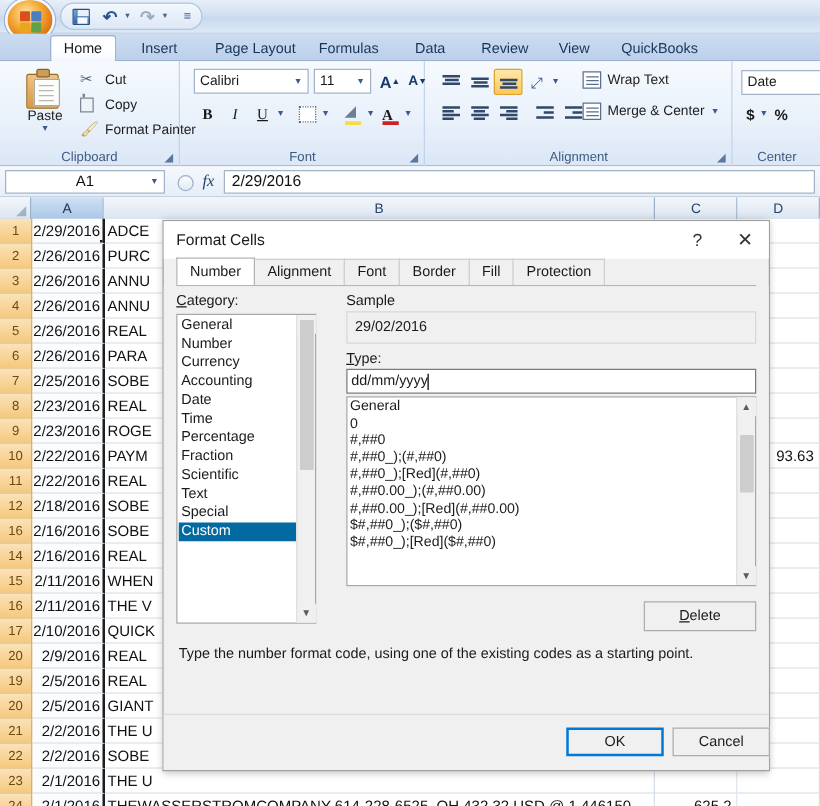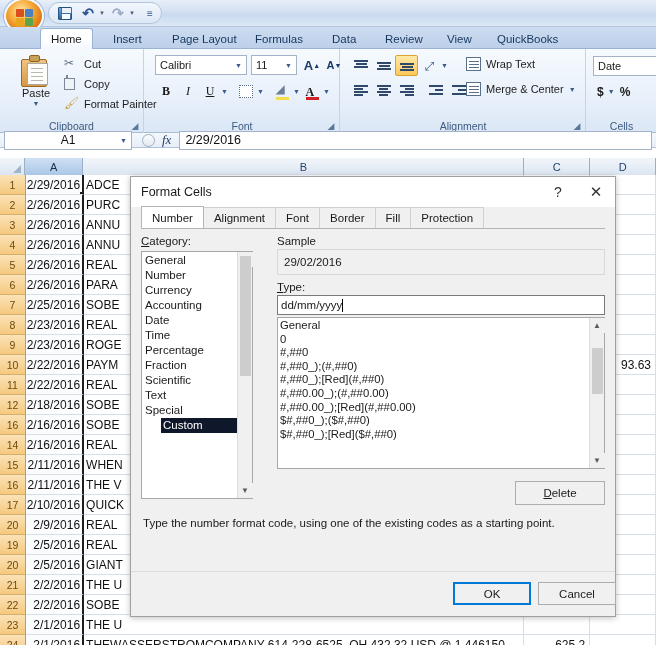--- a/index.html
+++ b/index.html
@@ -277,34 +277,34 @@
   }
   .nbtn {
     height: 21px; display: flex; align-items: center; justify-content: center;
     font-size: 12px; color: #1a1a1a; font-weight: bold;
     padding: 0 4px;
   }
 
   
   .formulabar {
     position: absolute; top: 133px; left: 0;
-    width: 656px; height: 15px;
+    width: 656px; height: 25px;
     background: linear-gradient(to bottom,#f4f8fd,#e6eef8);
     border-bottom: 1px solid #b2c3d8;
     display: flex; align-items: center;
   }
   .namebox {
     width: 128px; height: 19px; margin-left: 4px;
     background: #fff; border: 1px solid #a3b4c8;
     display: flex; align-items: center; justify-content: center;
     font-size: 12px; color: #111; position: relative;
   }
   .namebox .combo-caret { position: absolute; right: 4px; }
   .fbar-btns {
-    display: flex; align-items: center; gap: 7px;
+    display: flex; align-items: flex-end; gap: 7px;
     margin-left: 10px; margin-right: 8px;
   }
   .circ-btn {
     width: 13px; height: 13px; border-radius: 50%;
     border: 1px solid #9fb0c4; background: linear-gradient(to bottom,#fbfdff,#e1e9f3);
   }
   .fx {
     font-family: "Liberation Serif", serif; font-style: italic;
     font-size: 13px; color: #243f66;
   }
@@ -437,21 +437,21 @@
     background: #fff; border: 1px solid #a7a7a7;
     display: flex;
   }
   .cat-items {
     flex: 1; padding: 1px 0 0 1px; overflow: hidden;
   }
   .cat-item {
     height: 15px; line-height: 15px; padding-left: 2px;
     font-size: 11.5px; color: #1a1a1a; white-space: nowrap;
   }
-  .cat-item.sel { background: #0f172a; color: #fff; margin-left: 18px; }
+  .cat-item.sel { background: #0369a1; color: #fff; }
   .vscroll {
     width: 15px; background: #f0f0f0;
     border-left: 1px solid #dcdcdc;
     display: flex; flex-direction: column; align-items: center;
     justify-content: space-between;
   }
   .vs-arrow {
     width: 15px; height: 15px; display: flex; align-items: center; justify-content: center;
     font-size: 8px; color: #5b5b5b; background: #f0f0f0;
   }
@@ -722,21 +722,21 @@
       </div>
       <div class="numrow2">
         <div class="nbtn">
             <span>$</span>
           </div>
         <div class="mini-caret">▼</div>
         <div class="nbtn">
             <span>%</span>
           </div>
       </div>
-      <div class="rgroup-label">Cells</div>
+      <div class="rgroup-label">Center</div>
     </div>
   </div>
 
   <div class="formulabar">
     <div class="namebox">
       <span>A1</span>
       <span class="combo-caret">▼</span>
     </div>
     <div class="fbar-btns">
       <span class="circ-btn"></span>

